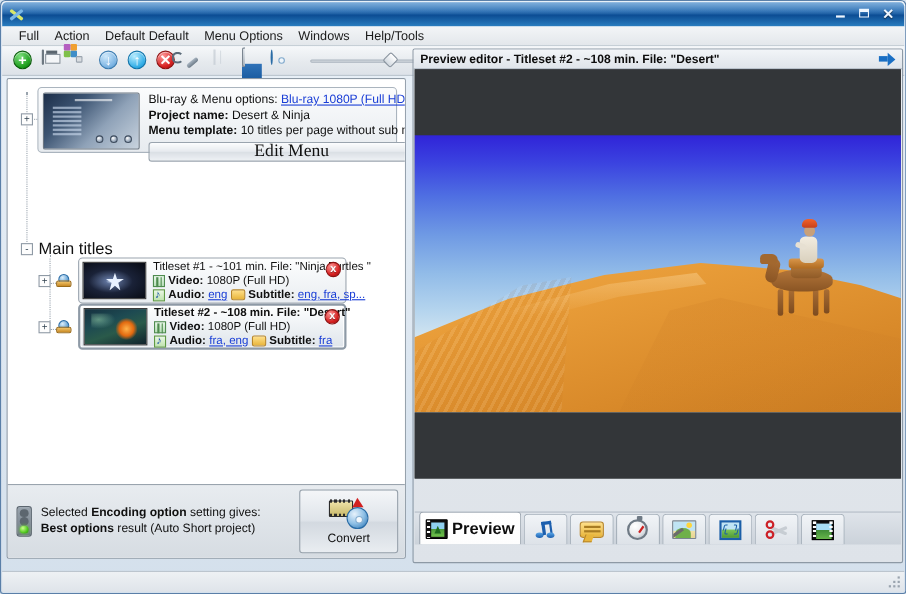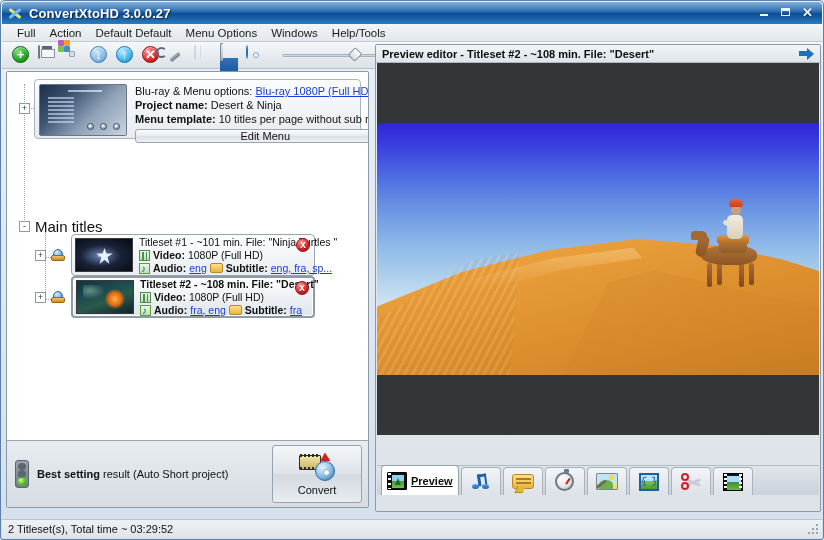--- a/index.html
+++ b/index.html
@@ -170,21 +170,21 @@
     background:radial-gradient(circle at 35% 30%,#fff,#8fa0b4 70%,#47566a);border:1px solid #3e4c5e;}
   #menu-info { flex:1 1 auto; padding-left:8px; display:flex; flex-direction:column; }
   .mi-row { font-size:11px; color:#101010; line-height:14px; white-space:nowrap; }
   .mi-row b { font-weight:bold; }
   .link { color:#1a3ed6; text-decoration:underline; cursor:pointer; }
   #edit-menu-btn {
     margin-top:3px; height:18px; width:100%;
     background:linear-gradient(180deg,#fcfdfe 0%,#e6eaee 48%,#dadfe5 52%,#eef1f4 100%);
     border:1px solid #9aa4ae; border-radius:3px;
     display:flex;align-items:center;justify-content:center;
-    font-size:11px; color:#111; cursor:pointer;
+    font-size:16px; color:#111; cursor:pointer;font-family:Liberation Serif, serif;
   }
 
   
   #main-titles-row { position:absolute; left:12px; top:146px; display:flex; align-items:center; gap:5px;}
   #main-titles-row .lbl { font-size:15px; color:#111; }
 
   
   .ts-row { position:absolute; left:28px; display:flex; align-items:center; }
   .ts-icon {
     width:14px;height:13px;position:relative;flex:0 0 auto;
@@ -387,21 +387,21 @@
     background:linear-gradient(180deg,#f1f4f7 0%,#dde2e8 100%);
     border:1px solid #a8b2bc; border-bottom:none;
     border-radius:4px 4px 0 0;
     display:flex;align-items:center;justify-content:center;gap:4px;
     cursor:pointer;
   }
   .tab.active{
     background:linear-gradient(180deg,#ffffff 0%,#fdfdfd 100%);
     height:30px; border-color:#98a2ac;
   }
-  .tab-label{font-size:11px;font-weight:bold;color:#0d0d0d;text-decoration:underline;}
+  .tab-label{font-size:15px;font-weight:bold;color:#0d0d0d;}
 
   .ico-filmprev{width:20px;height:18px;background:#111;border-radius:1px;position:relative;
     background-image:repeating-linear-gradient(180deg,#fff 0 2px, transparent 2px 5px);
     background-size:3px 100%; background-repeat:repeat-y; background-position:0 0,17px 0;
     border:1px solid #000;}
   .ico-filmprev i{position:absolute;left:4px;top:2px;width:12px;height:13px;
     background:linear-gradient(180deg,#8fd0f0 0%, #8fd0f0 45%, #4c9a3c 46%, #6fc24a 100%);}
   .ico-filmprev i:after{content:"";position:absolute;left:3px;top:3px;width:0;height:0;
     border-left:3px solid transparent;border-right:3px solid transparent;border-bottom:7px solid #1f6b1f;}
 
@@ -467,21 +467,20 @@
 <body>
 
 <div id="window">
 
   <div id="titlebar">
     <div class="tb-gloss"></div>
     <span class="app-icon">
       <span class="x1"></span>
         <span class="x2"></span>
     </span>
-    <span id="title-text">ConvertXtoHD 3.0.0.27</span>
     <div class="win-btns">
       <div class="win-btn">
           <span class="glyph-min"></span>
         </div>
       <div class="win-btn">
           <span class="glyph-max"></span>
         </div>
       <div class="win-btn close">✕</div>
     </div>
   </div>
@@ -634,21 +633,24 @@
     </div>
 
     <div id="enc-panel">
       <span class="traffic">
         <i></i>
           <i></i>
           <i class="on"></i>
       </span>
       <div id="enc-text">
         <div>
-          <b>Best setting</b><span> result (Auto Short project)</span>
+          <span>Selected </span><b>Encoding option</b><span> setting gives:</span>
+        </div>
+        <div>
+          <b>Best options</b><span> result (Auto Short project)</span>
         </div>
       </div>
       <div id="convert-btn">
         <span class="conv-ico">
           <span class="conv-film"></span>
           <span class="conv-arrow"></span>
           <span class="conv-disc"></span>
         </span>
         <span id="convert-label">Convert</span>
       </div>
@@ -738,21 +740,20 @@
       <div class="tab">
         <span class="ico-filmimg">
             <i></i>
           </span>
       </div>
     </div>
 
   </div>
 
   <div id="statusbar">
-    <span id="status-text">2 Titleset(s), Total time ~ 03:29:52</span>
     <span id="grip">
       <i style="left:8px;top:0;"></i>
       <i style="left:4px;top:4px;"></i>
         <i style="left:8px;top:4px;"></i>
       <i style="left:0;top:8px;"></i>
         <i style="left:4px;top:8px;"></i>
         <i style="left:8px;top:8px;"></i>
     </span>
   </div>
 

